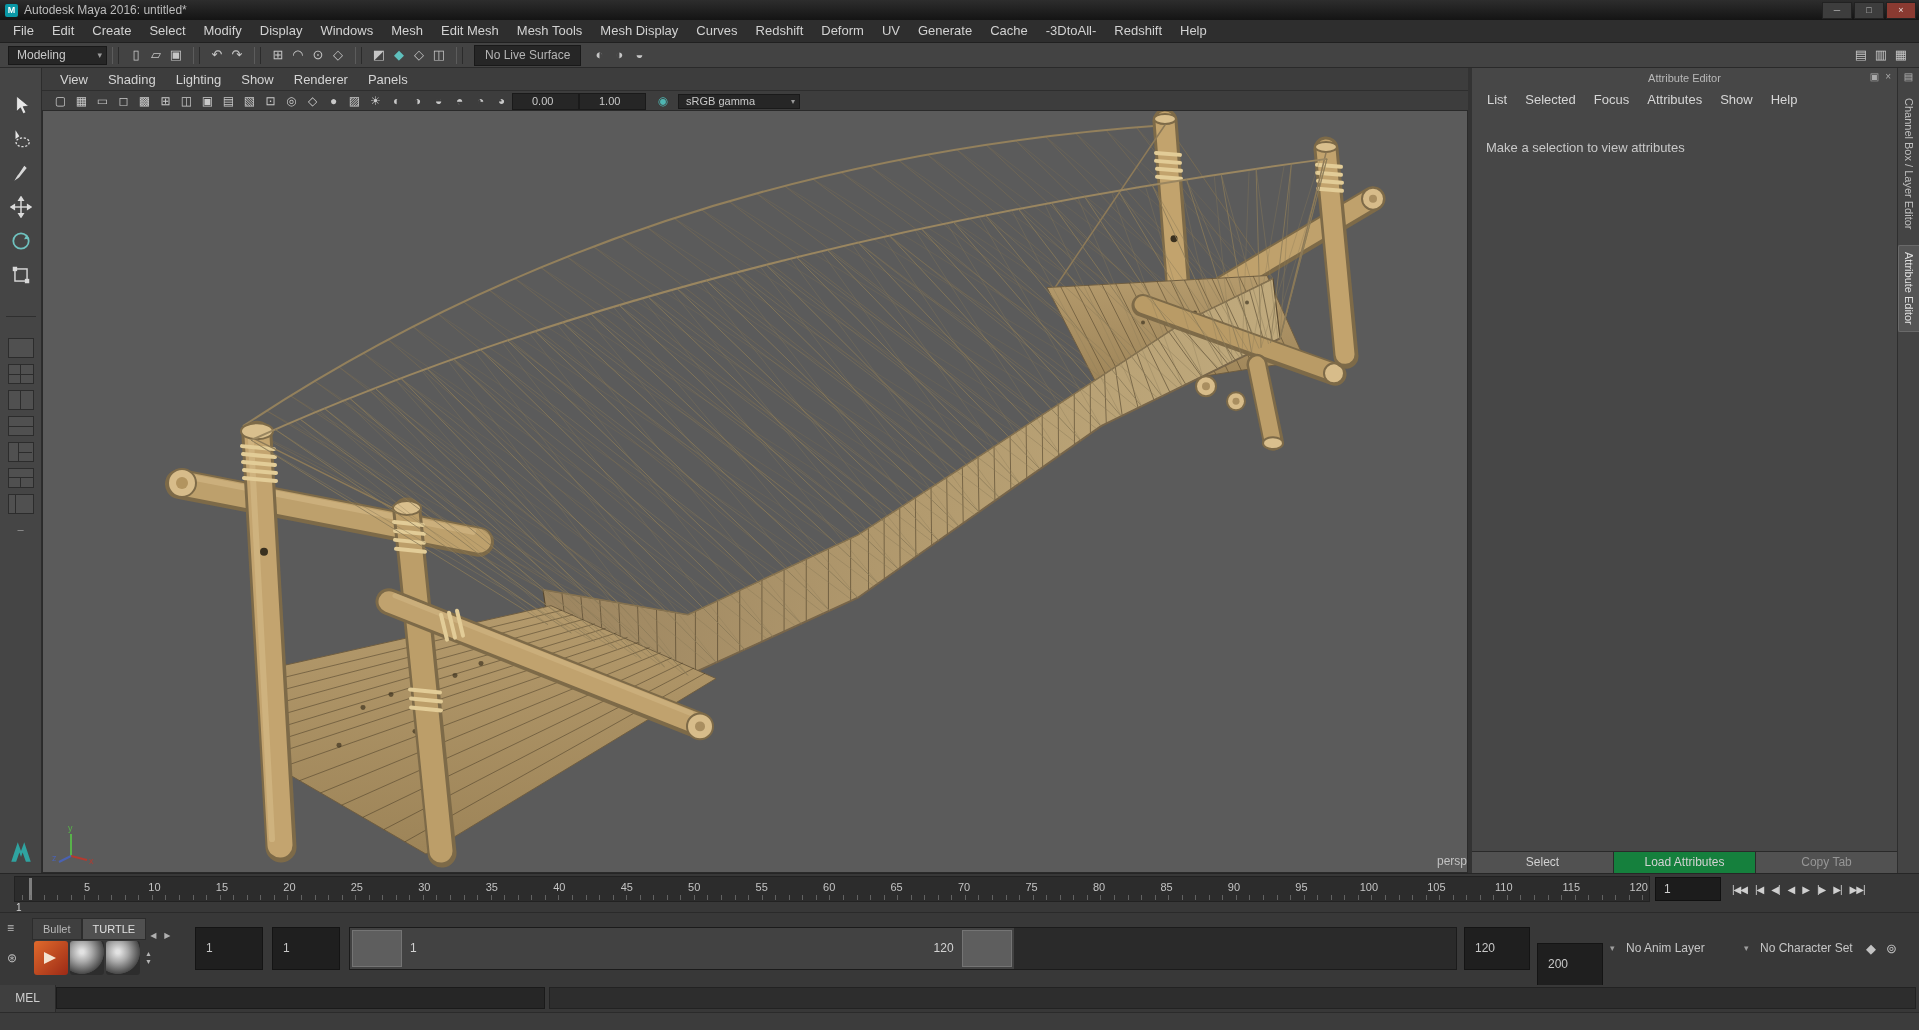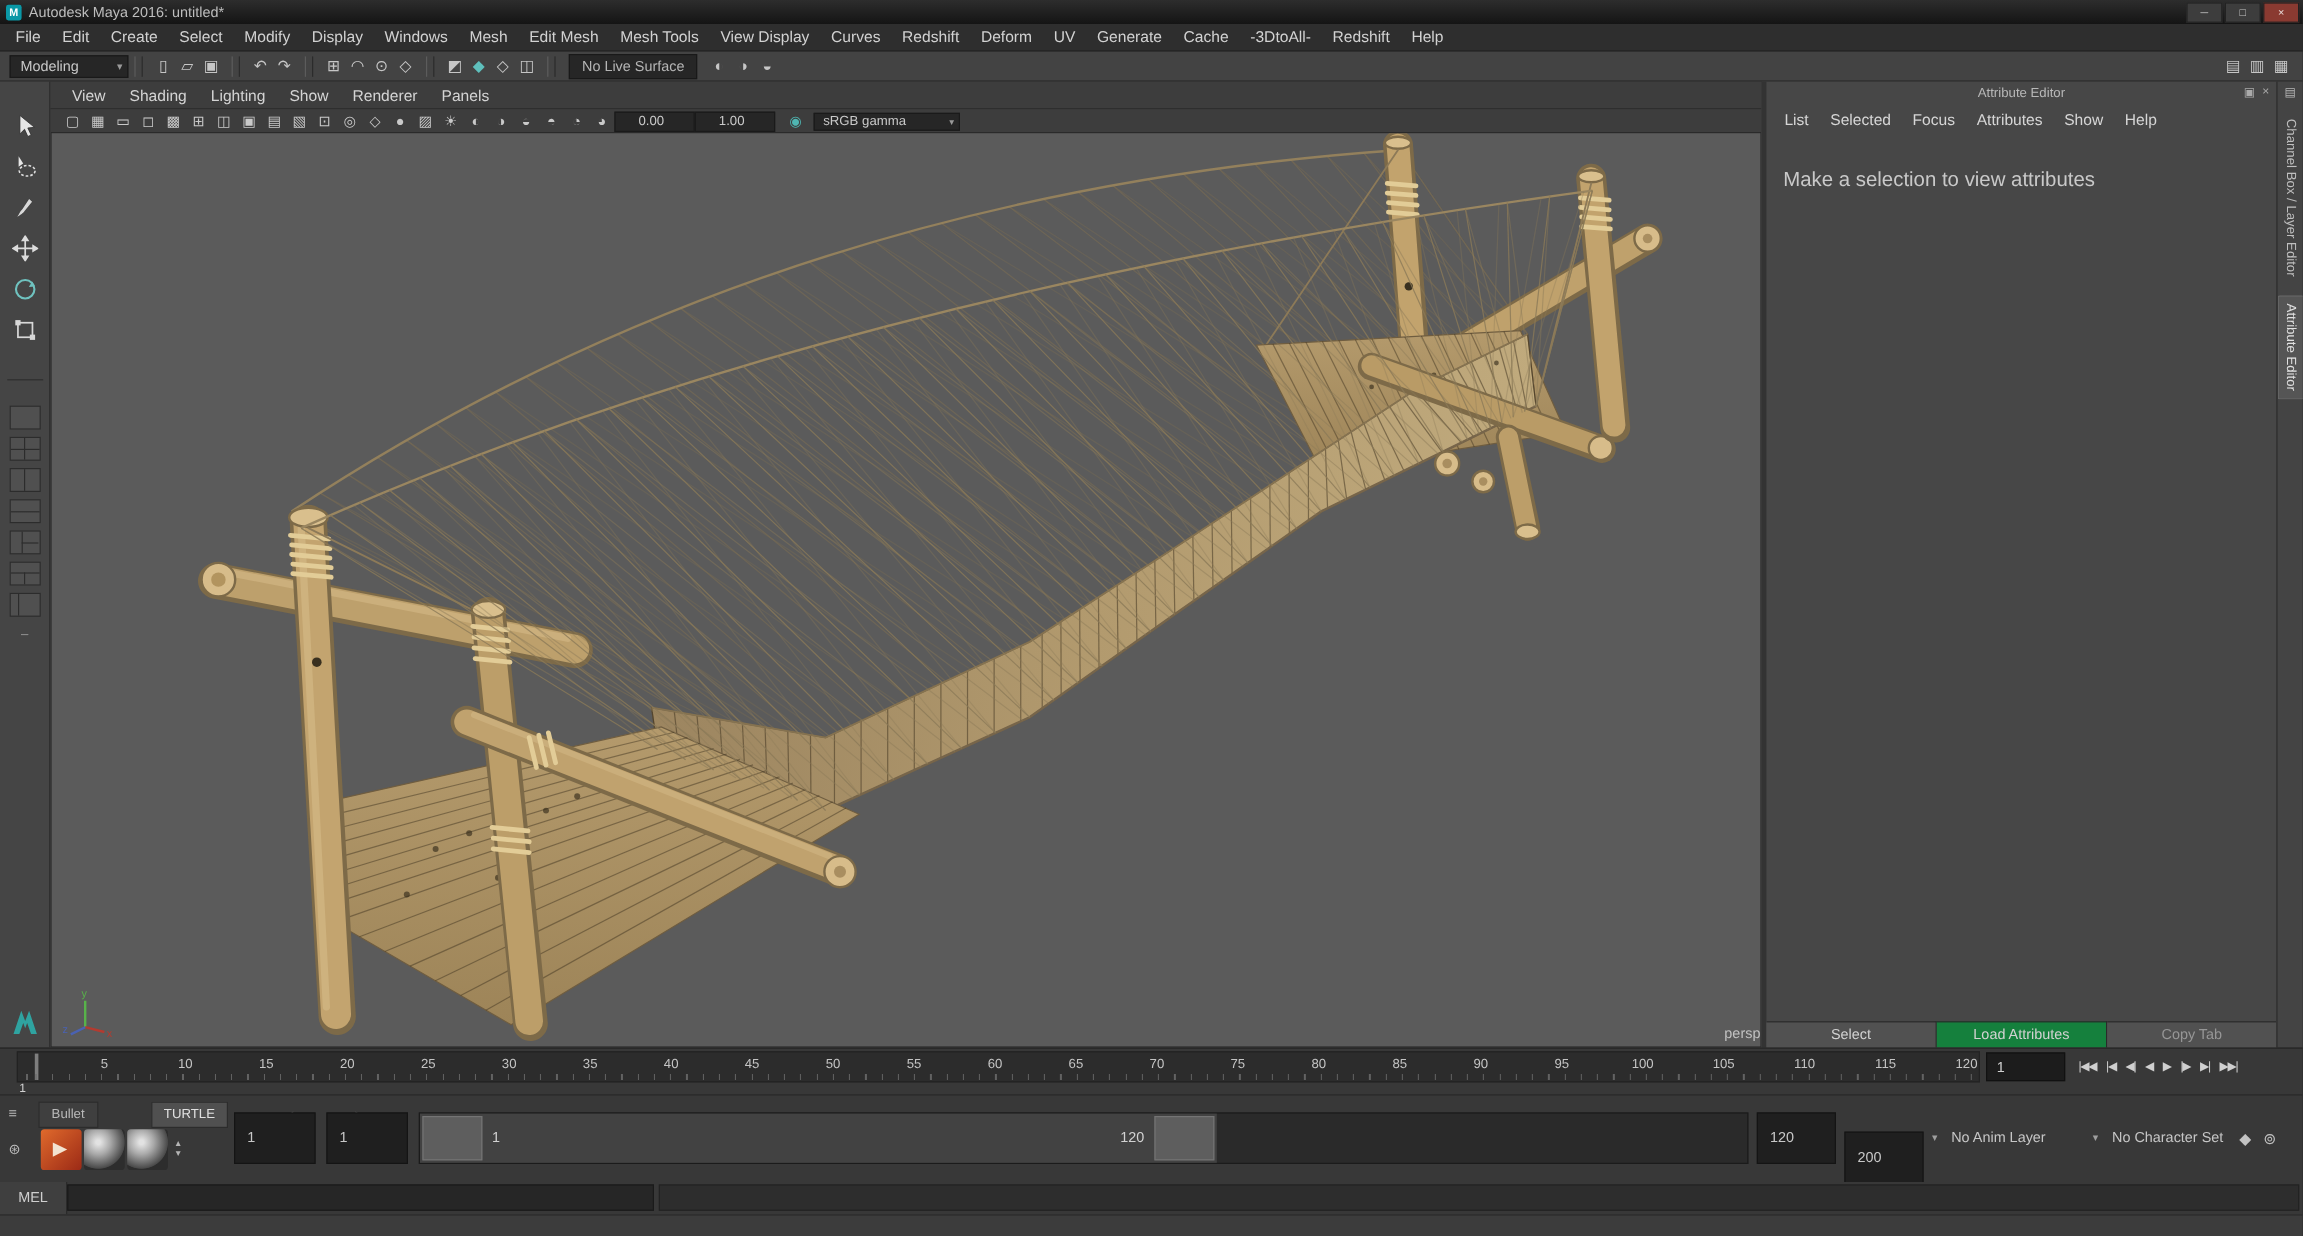--- a/index.html
+++ b/index.html
@@ -76,21 +76,21 @@
 
   
   .attr-editor{position:absolute;left:1468px;top:0;bottom:0;width:429px;background:#474747;border-left:4px solid #333;box-sizing:border-box;}
   .ae-header{height:20px;position:relative;}
   .ae-title{position:absolute;left:0;right:0;top:4px;text-align:center;font-size:11px;color:#b8b8b8;}
   .ae-hicons{position:absolute;right:6px;top:3px;display:flex;gap:6px;}
   .ae-hicon{font-size:10px;color:#aaa;}
   .ae-menubar{height:22px;display:flex;align-items:center;padding-left:6px;}
   .ae-menu-item{padding:0 9px;font-size:13px;color:#d6d6d6;}
   .ae-body{position:absolute;left:0;right:0;top:46px;bottom:22px;}
-  .ae-msg{position:absolute;left:14px;top:26px;font-size:17px;color:#c9c9c9;}
+  .ae-msg{position:absolute;left:14px;top:26px;font-size:13px;color:#c9c9c9;}
   .ae-buttons{position:absolute;left:0;right:0;bottom:0;height:22px;display:flex;}
   .ae-btn{flex:1;background:#515151;border-top:1px solid #2a2a2a;border-right:1px solid #2a2a2a;
     text-align:center;font-size:12px;line-height:21px;color:#d2d2d2;}
   .ae-btn.active{background:#15803d;}
   .ae-btn.dim{color:#969696;border-right:none;}
 
   
   .side-strip{position:absolute;left:1897px;top:0;bottom:0;width:22px;background:#444;border-left:1px solid #2e2e2e;box-sizing:border-box;
     display:flex;flex-direction:column;align-items:center;}
   .ss-icon{font-size:10px;color:#b5b5b5;margin-top:3px;}
@@ -109,21 +109,21 @@
   .playhead-label{position:absolute;left:16px;top:28px;font-size:10px;color:#d2d2d2;}
   .time-field{position:absolute;left:1655px;top:3px;width:66px;height:24px;background:#1c1c1c;border:1px solid #111;
     box-sizing:border-box;font-size:12px;color:#d0d0d0;line-height:22px;padding-left:8px;}
   .transport{position:absolute;left:1728px;top:1px;height:28px;display:flex;align-items:center;}
   .tr-btn{padding:0 4px;font-size:10px;color:#cfcfcf;letter-spacing:-1px;}
 
   
   .rangerow{position:absolute;left:0;top:912px;width:100%;height:73px;background:#383838;border-top:1px solid #2a2a2a;box-sizing:border-box;}
   .shelf-menu-icons{position:absolute;left:7px;top:8px;display:flex;flex-direction:column;gap:16px;}
   .shelf-mi{font-size:12px;color:#bdbdbd;}
-  .shelf-tabs{position:absolute;left:32px;top:5px;display:flex;align-items:center;gap:44px;}
+  .shelf-tabs{position:absolute;left:32px;top:5px;display:flex;align-items:flex-end;}
   .shelf-tab{height:20px;line-height:20px;padding:0 10px;font-size:11px;color:#b9b9b9;background:#3f3f3f;border:1px solid #2c2c2c;}
   .shelf-tab.active{background:#505050;color:#e0e0e0;}
   .shelf-nav{font-size:8px;color:#b0b0b0;padding:0 4px;}
   .shelf-items{position:absolute;left:34px;top:28px;display:flex;align-items:center;gap:2px;}
   .shelf-item{width:34px;height:34px;border-radius:3px;}
   .shelf-item.rocket{background:linear-gradient(135deg,#e06a2c,#9c2a16);position:relative;}
   .shelf-item.rocket::after{content:"";position:absolute;left:10px;top:11px;border-left:12px solid #f3e3d0;
     border-top:6px solid transparent;border-bottom:6px solid transparent;}
   .shelf-item.sphere{background:radial-gradient(circle at 35% 32%,#e2e2e2 0 6%,#a9a9a9 32%,#4a4a4a 68%,#2d2d2d 70%);}
   .shelf-spin{display:flex;flex-direction:column;font-size:7px;color:#b5b5b5;line-height:8px;margin-left:3px;}
@@ -180,21 +180,21 @@
   <span class="menu-item" data-name="menu-file">File</span>
       <span class="menu-item" data-name="menu-edit">Edit</span>
       <span class="menu-item" data-name="menu-create">Create</span>
       <span class="menu-item" data-name="menu-select">Select</span>
       <span class="menu-item" data-name="menu-modify">Modify</span>
       <span class="menu-item" data-name="menu-display">Display</span>
       <span class="menu-item" data-name="menu-windows">Windows</span>
       <span class="menu-item" data-name="menu-mesh">Mesh</span>
       <span class="menu-item" data-name="menu-edit-mesh">Edit Mesh</span>
       <span class="menu-item" data-name="menu-mesh-tools">Mesh Tools</span>
-      <span class="menu-item" data-name="menu-mesh-display">View Display</span>
+      <span class="menu-item" data-name="menu-mesh-display">Mesh Display</span>
       <span class="menu-item" data-name="menu-curves">Curves</span>
       <span class="menu-item" data-name="menu-surfaces">Redshift</span>
       <span class="menu-item" data-name="menu-deform">Deform</span>
       <span class="menu-item" data-name="menu-uv">UV</span>
       <span class="menu-item" data-name="menu-generate">Generate</span>
       <span class="menu-item" data-name="menu-cache">Cache</span>
       <span class="menu-item" data-name="menu-3dtoall">-3DtoAll-</span>
       <span class="menu-item" data-name="menu-redshift">Redshift</span>
       <span class="menu-item" data-name="menu-help">Help</span>
     </div>

